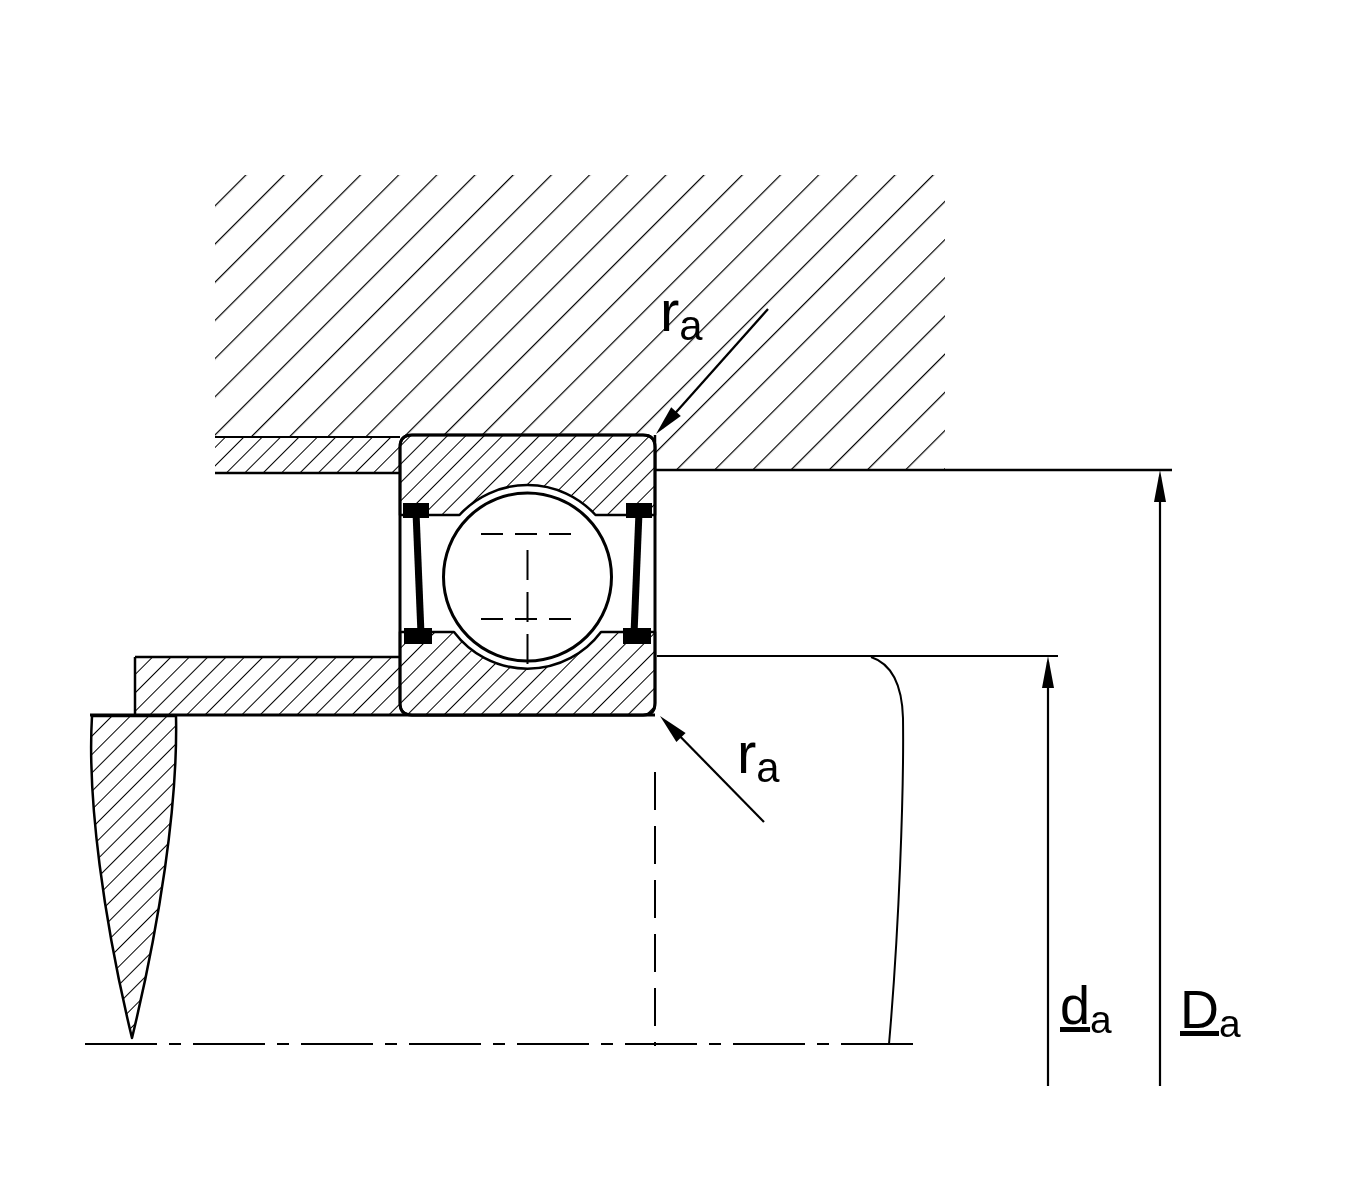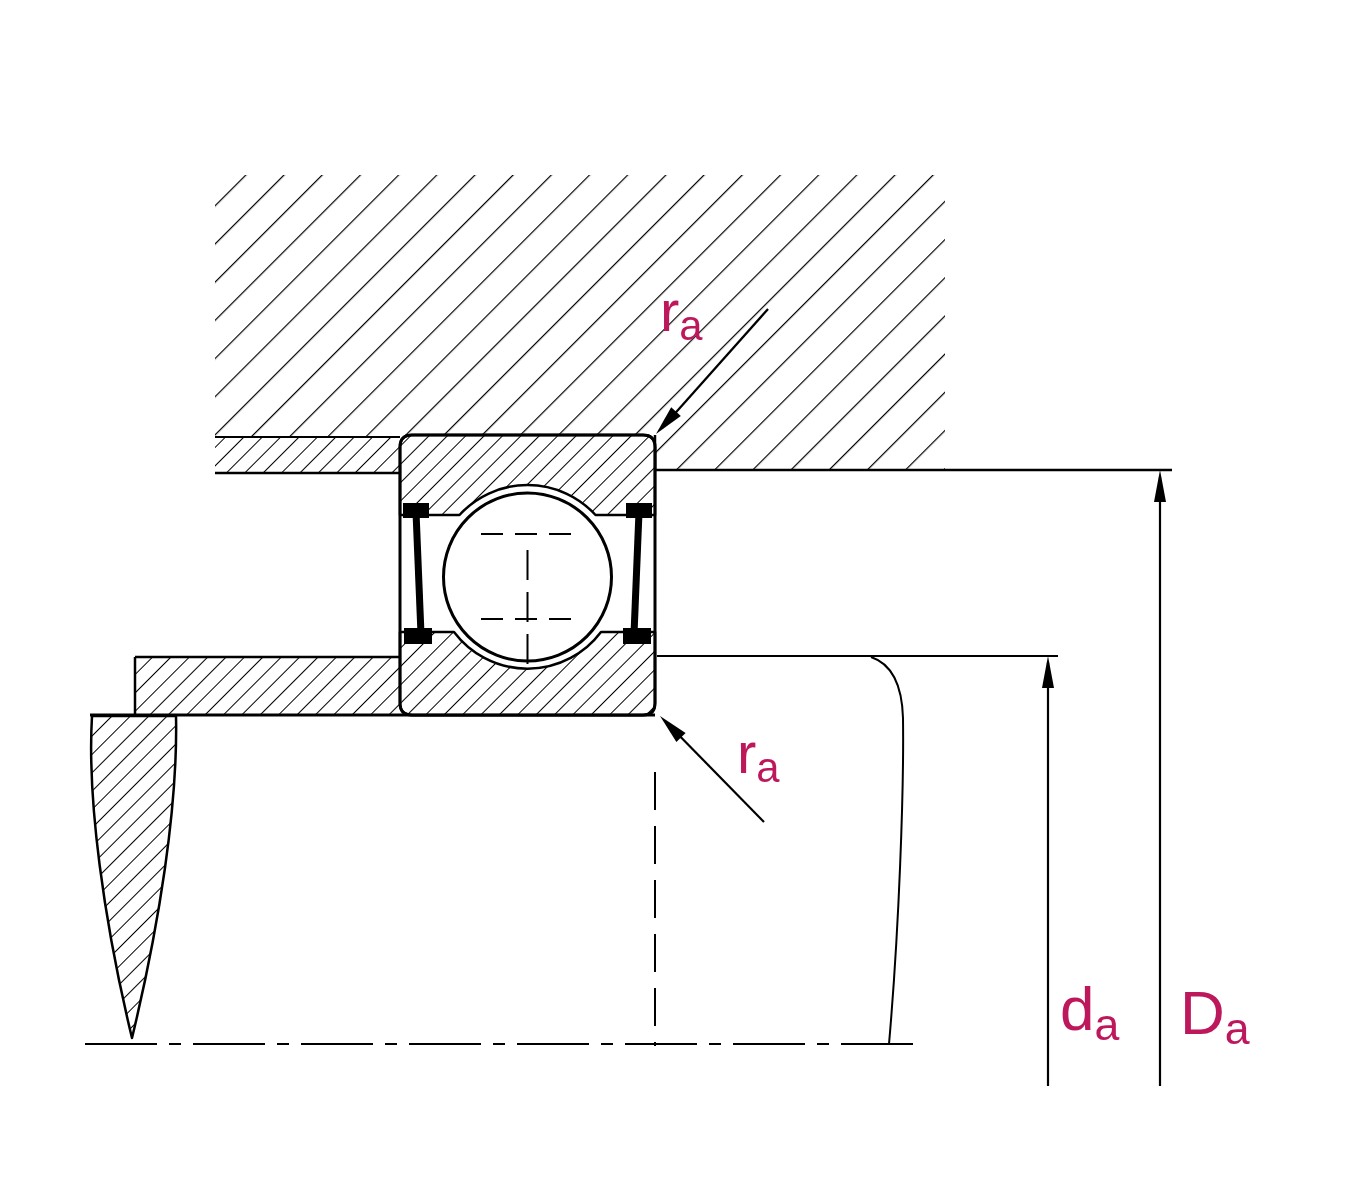--- a/index.html
+++ b/index.html
@@ -1,23 +1,23 @@
 <!DOCTYPE html>
 <html><head>
 <meta charset="utf-8">
 <style>
   html,body{margin:0;padding:0;background:#ffffff;}
   #stage{position:relative;width:1350px;height:1200px;background:#ffffff;overflow:hidden;
          font-family:"Liberation Sans", sans-serif;}
   #drawing{position:absolute;left:0;top:0;}
-  .dim-label{position:absolute;color:#be185d;line-height:1;white-space:nowrap;
+  .dim-label{position:absolute;color:#000000;line-height:1;white-space:nowrap;
              font-family:"Liberation Sans", sans-serif;}
   .dim-label sub{font-size:0.72em;vertical-align:baseline;position:relative;top:0.22em;line-height:1;}
   .ra{font-size:58px;}
-  .diam{font-size:62px;}
+  .diam{font-size:54px;text-decoration:underline;}
 </style>
 </head>
 <body>
 
 <div id="stage">
 
   <svg id="drawing" width="1350" height="1200" viewBox="0 0 1350 1200">
     <defs>
       <pattern id="hatchCoarse" patternUnits="userSpaceOnUse" width="27" height="27" patternTransform="rotate(45)">
         <line x1="0" y1="0" x2="0" y2="27" stroke="#000" stroke-width="2.4"></line>

